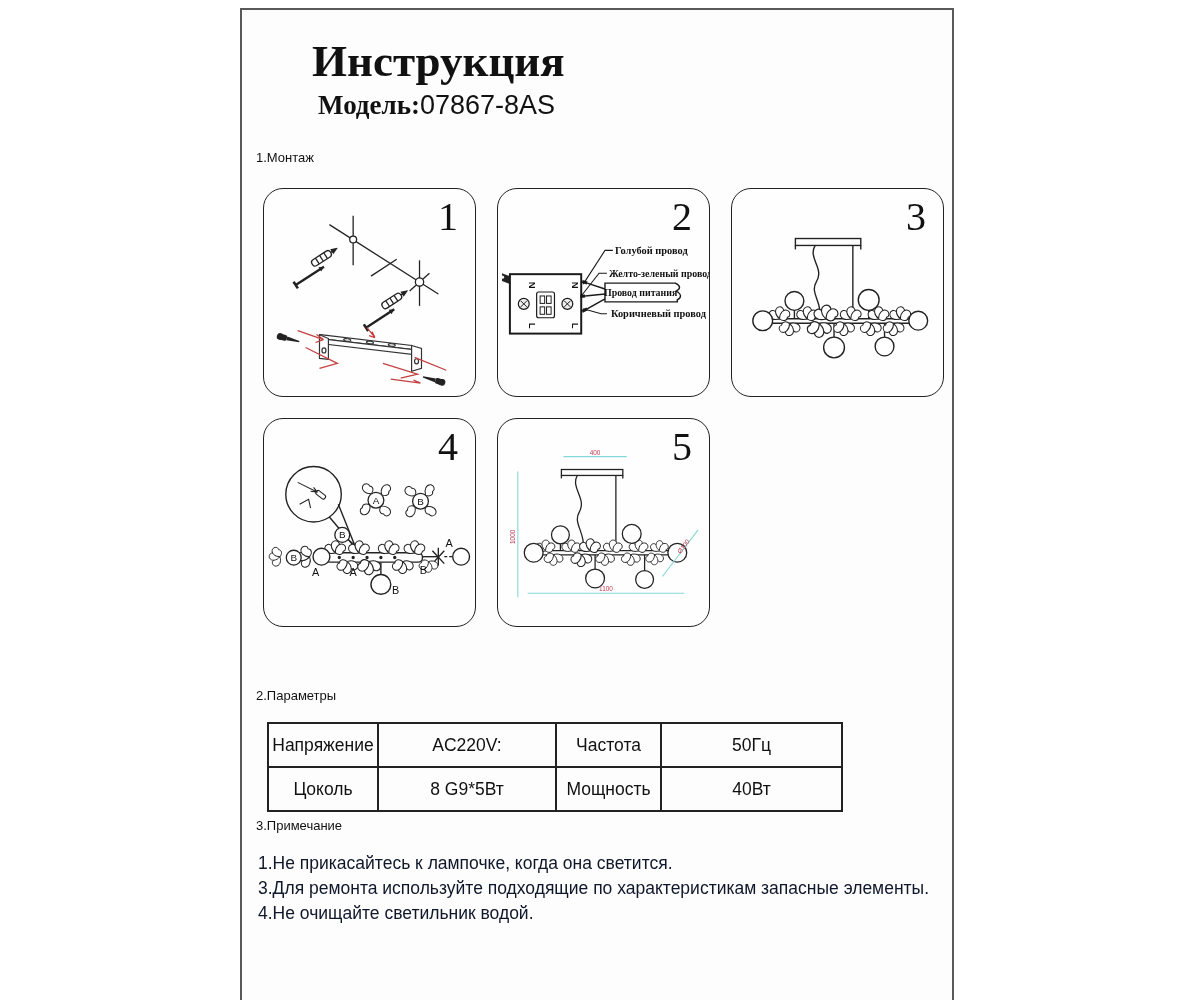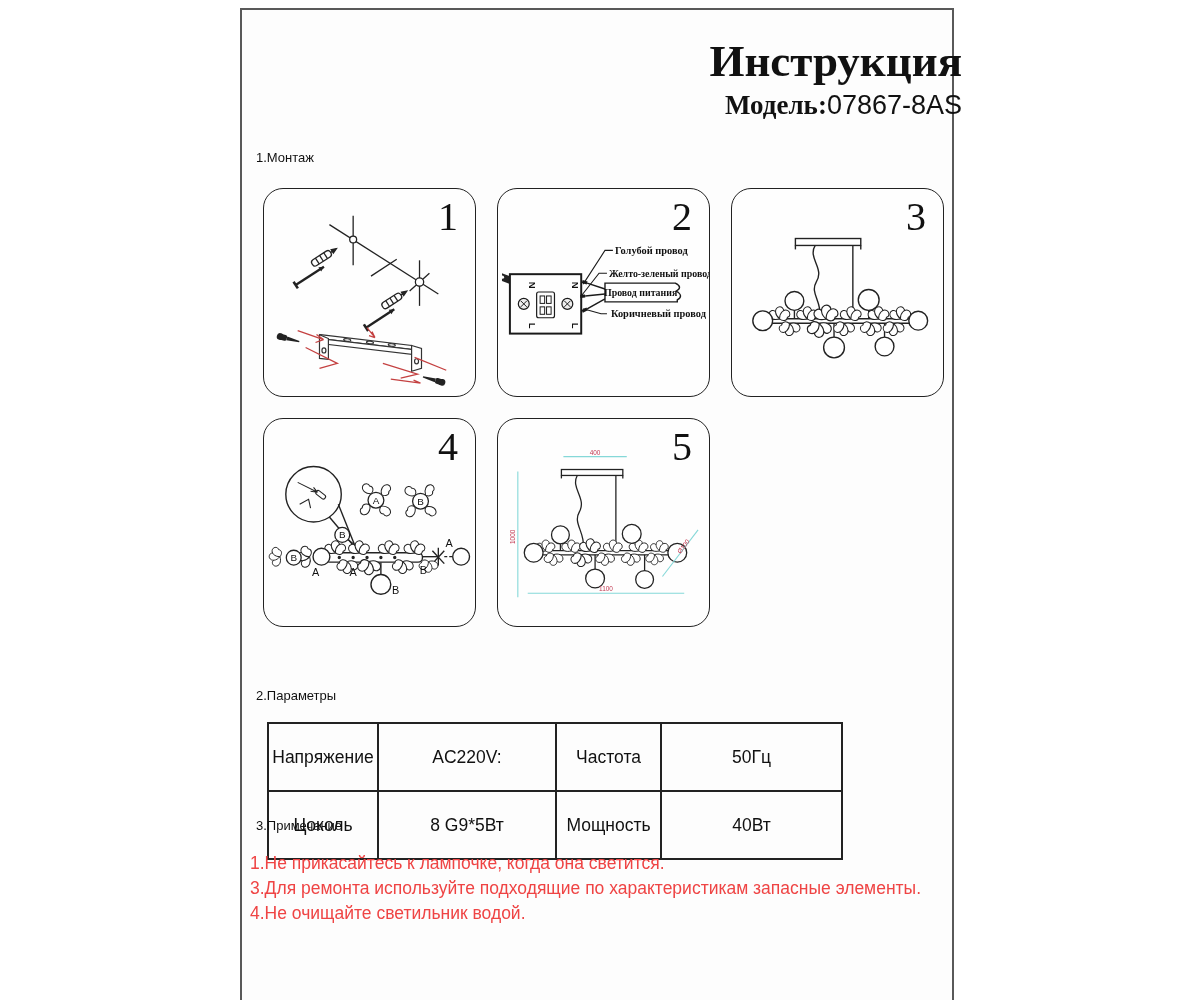--- a/index.html
+++ b/index.html
@@ -1,33 +1,33 @@
 <!DOCTYPE html>
 <html><head>
 <meta charset="utf-8">
 <style>
   html,body{margin:0;padding:0;}
   body{width:1200px;height:1000px;background:#ffffff;position:relative;overflow:hidden;
        font-family:"Liberation Sans",sans-serif;color:#1a1a1a;}
   .page{position:absolute;left:240px;top:8px;width:714px;height:1080px;
         border:2px solid #595959;background:#fdfdfd;box-sizing:border-box;}
-  .header{position:absolute;top:26px;left:70px;width:650px;text-align:right;}
+  .header{position:absolute;top:26px;left:70px;width:650px;text-align:left;}
   .title{font-family:"Liberation Serif",serif;font-weight:bold;font-size:45px;line-height:50px;color:#111;}
   .model{font-size:27px;line-height:32px;margin-top:3px;color:#111;}
   .model .ml{font-family:"Liberation Serif",serif;font-weight:bold;margin-left:6px;}
   .model .mv{font-family:"Liberation Sans",sans-serif;font-weight:normal;}
   .sec{position:absolute;left:14px;font-size:13px;color:#111;}
   .panel{position:absolute;width:213px;height:209px;border:1.6px solid #222;border-radius:20px;
          background:#fefefe;box-sizing:border-box;}
   .pnum{position:absolute;top:4px;right:17px;font-family:"Liberation Serif",serif;font-size:40px;color:#111;}
   .panel svg{position:absolute;left:0;top:0;width:100%;height:100%;}
   table.params{position:absolute;left:25px;top:712px;border-collapse:collapse;table-layout:fixed;}
   table.params td{border:2px solid #222;height:34px;text-align:center;vertical-align:middle;
-        font-size:17.5px;padding:16px 2px;color:#111;}
-  .notes{position:absolute;left:8px;top:841px;width:700px;font-size:17.5px;line-height:25px;color:#ef4444;}
+        font-size:17.5px;padding:4px 2px;color:#111;}
+  .notes{position:absolute;left:16px;top:841px;width:700px;font-size:17.5px;line-height:25px;color:#0f172a;}
   .notes div{margin:0;}
 </style>
 </head>
 <body>
 
 <div class="page">
 
   <div class="header">
     <div class="title">Инструкция</div>
     <div class="model">

